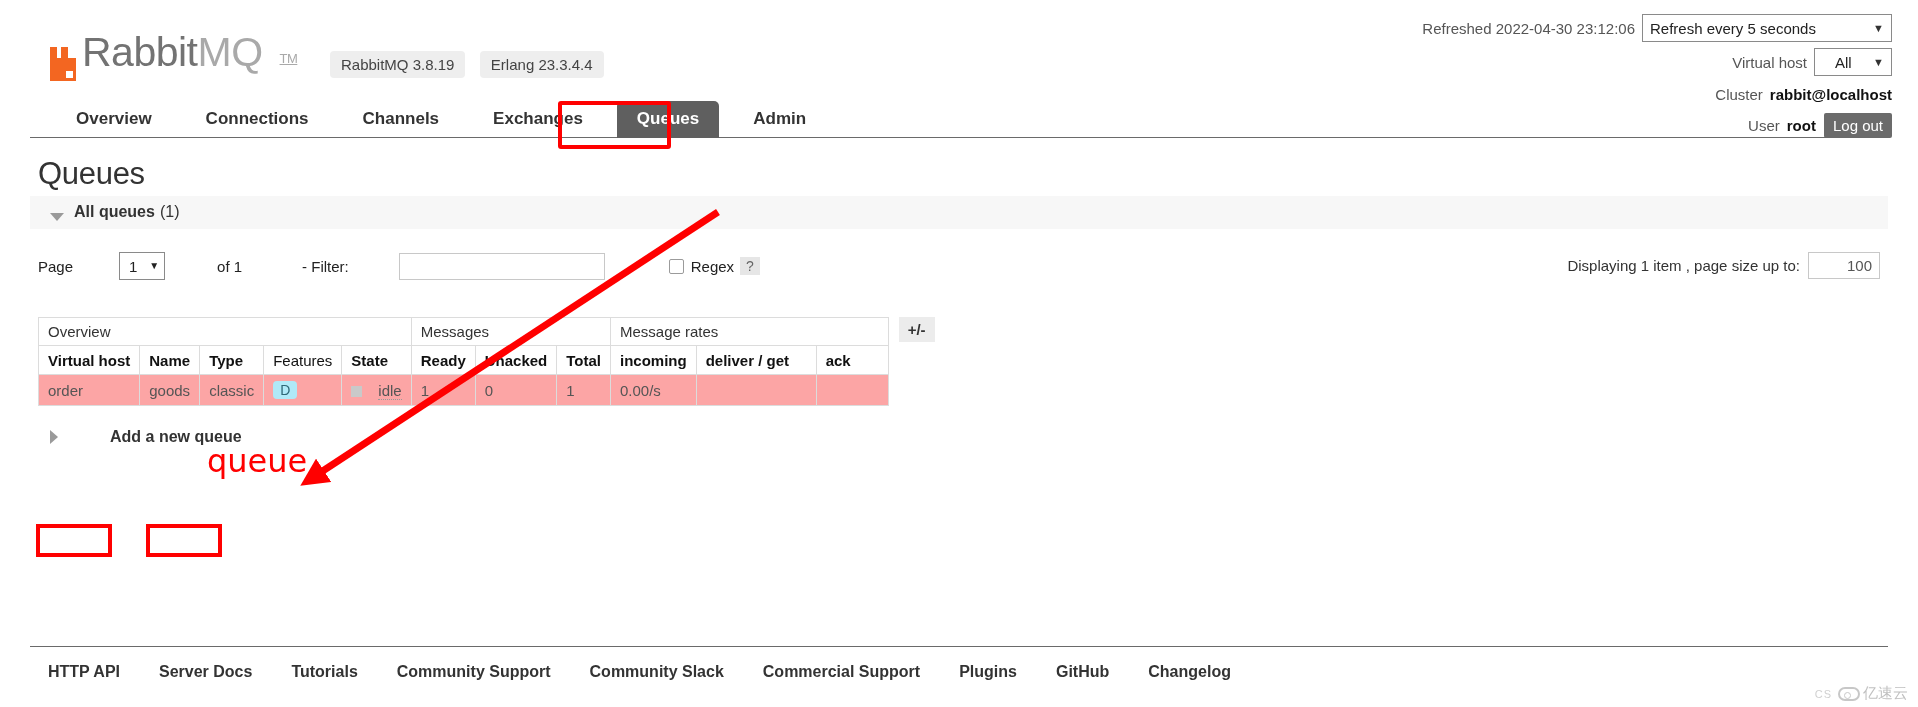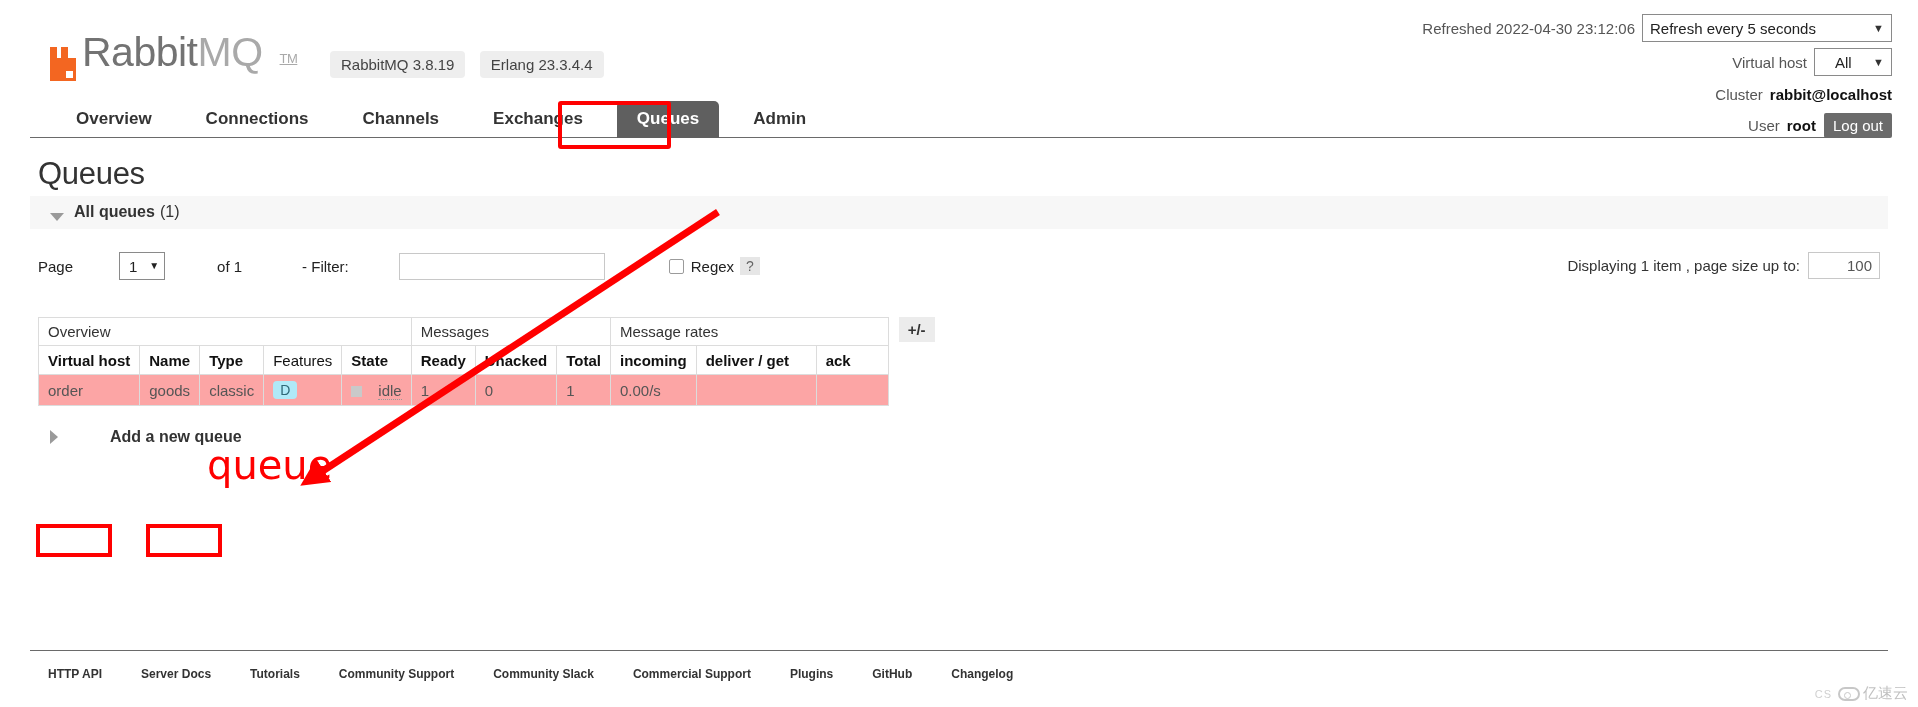--- a/index.html
+++ b/index.html
@@ -293,21 +293,21 @@
     position: absolute;
     left: 30px; right: 30px; bottom: 26px;
     border-top: 1px solid #6a6a6a;
     padding-top: 16px;
   }
   #footer ul {
     list-style: none; margin: 0; padding: 0 0 0 18px;
     display: flex;
   }
   #footer li {
-    font-size: 12px; font-weight: bold; color: #333;
+    font-size: 16px; font-weight: bold; color: #333;
     margin-right: 39px;
     cursor: pointer;
   }
   #watermark {
     position: absolute; right: 10px; bottom: 4px;
     display: flex; align-items: center;
     opacity: 0.55;
   }
   .wm-cs { font-size: 11px; color: #aaa; margin-right: 6px; letter-spacing: 1px; }
   .wm-cloud {
@@ -328,21 +328,21 @@
     pointer-events: none;
   }
   #anno-queues-tab { left: 558px; top: 101px; width: 113px; height: 48px; border-radius: 3px; }
   #anno-vhost-cell { left: 36px; top: 524px; width: 76px; height: 33px; }
   #anno-name-cell  { left: 146px; top: 524px; width: 76px; height: 33px; }
   #anno-arrow { position: absolute; left: 0; top: 0; pointer-events: none; }
   #anno-queue-label {
     position: absolute;
     left: 207px; top: 442px;
     color: #ff0000;
-    font-size: 40px;
+    font-size: 32px;
     font-family: "DejaVu Sans", sans-serif;
     pointer-events: none;
   }
 </style>
 </head>
 <body>
 
 <div id="page">
 
   <div id="header">

